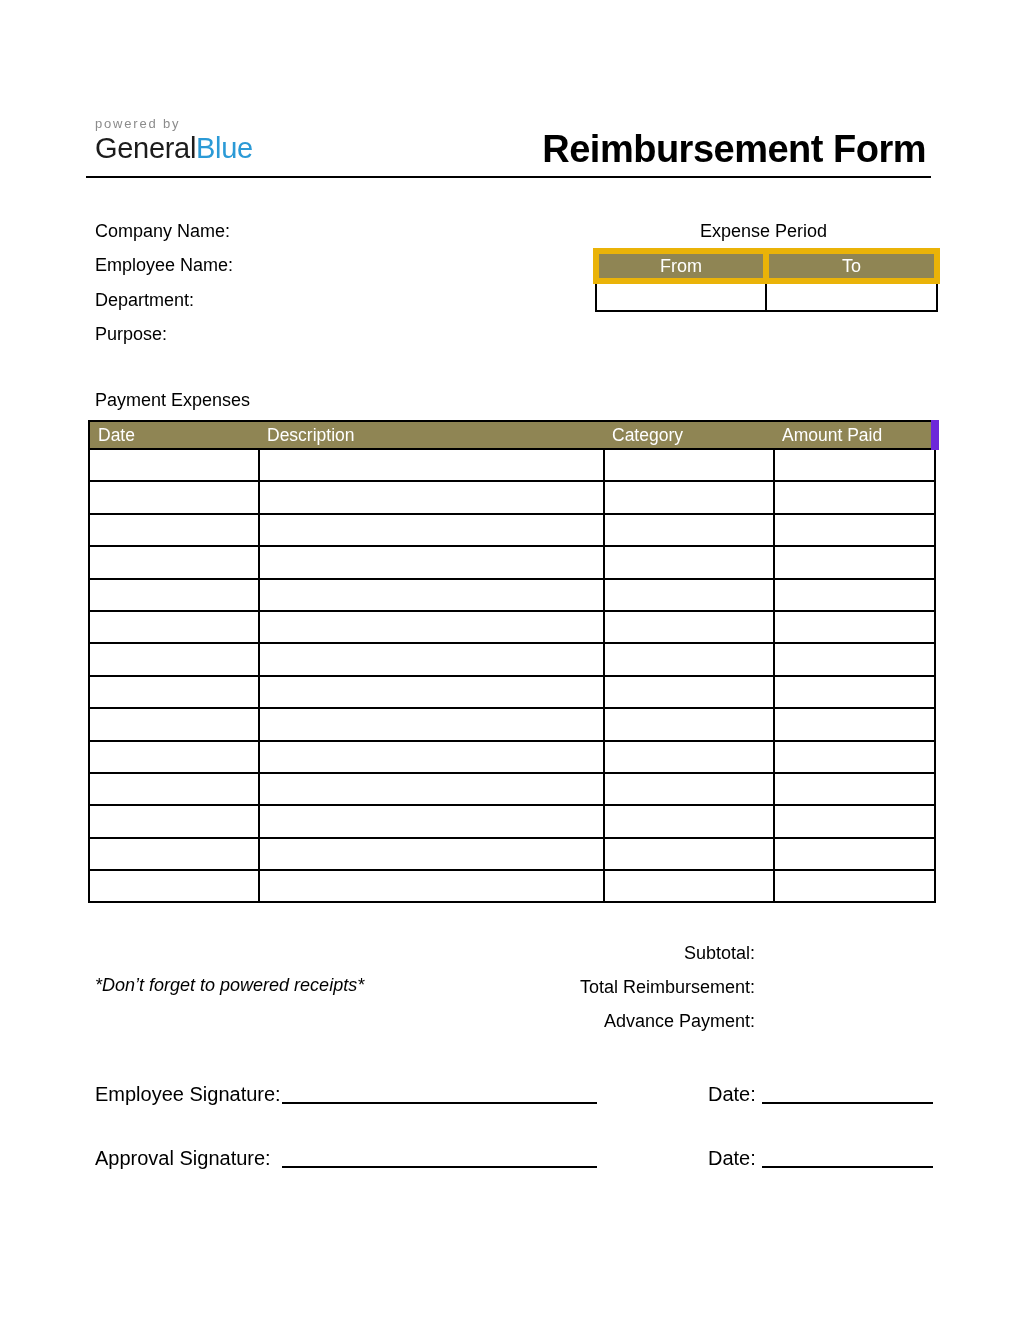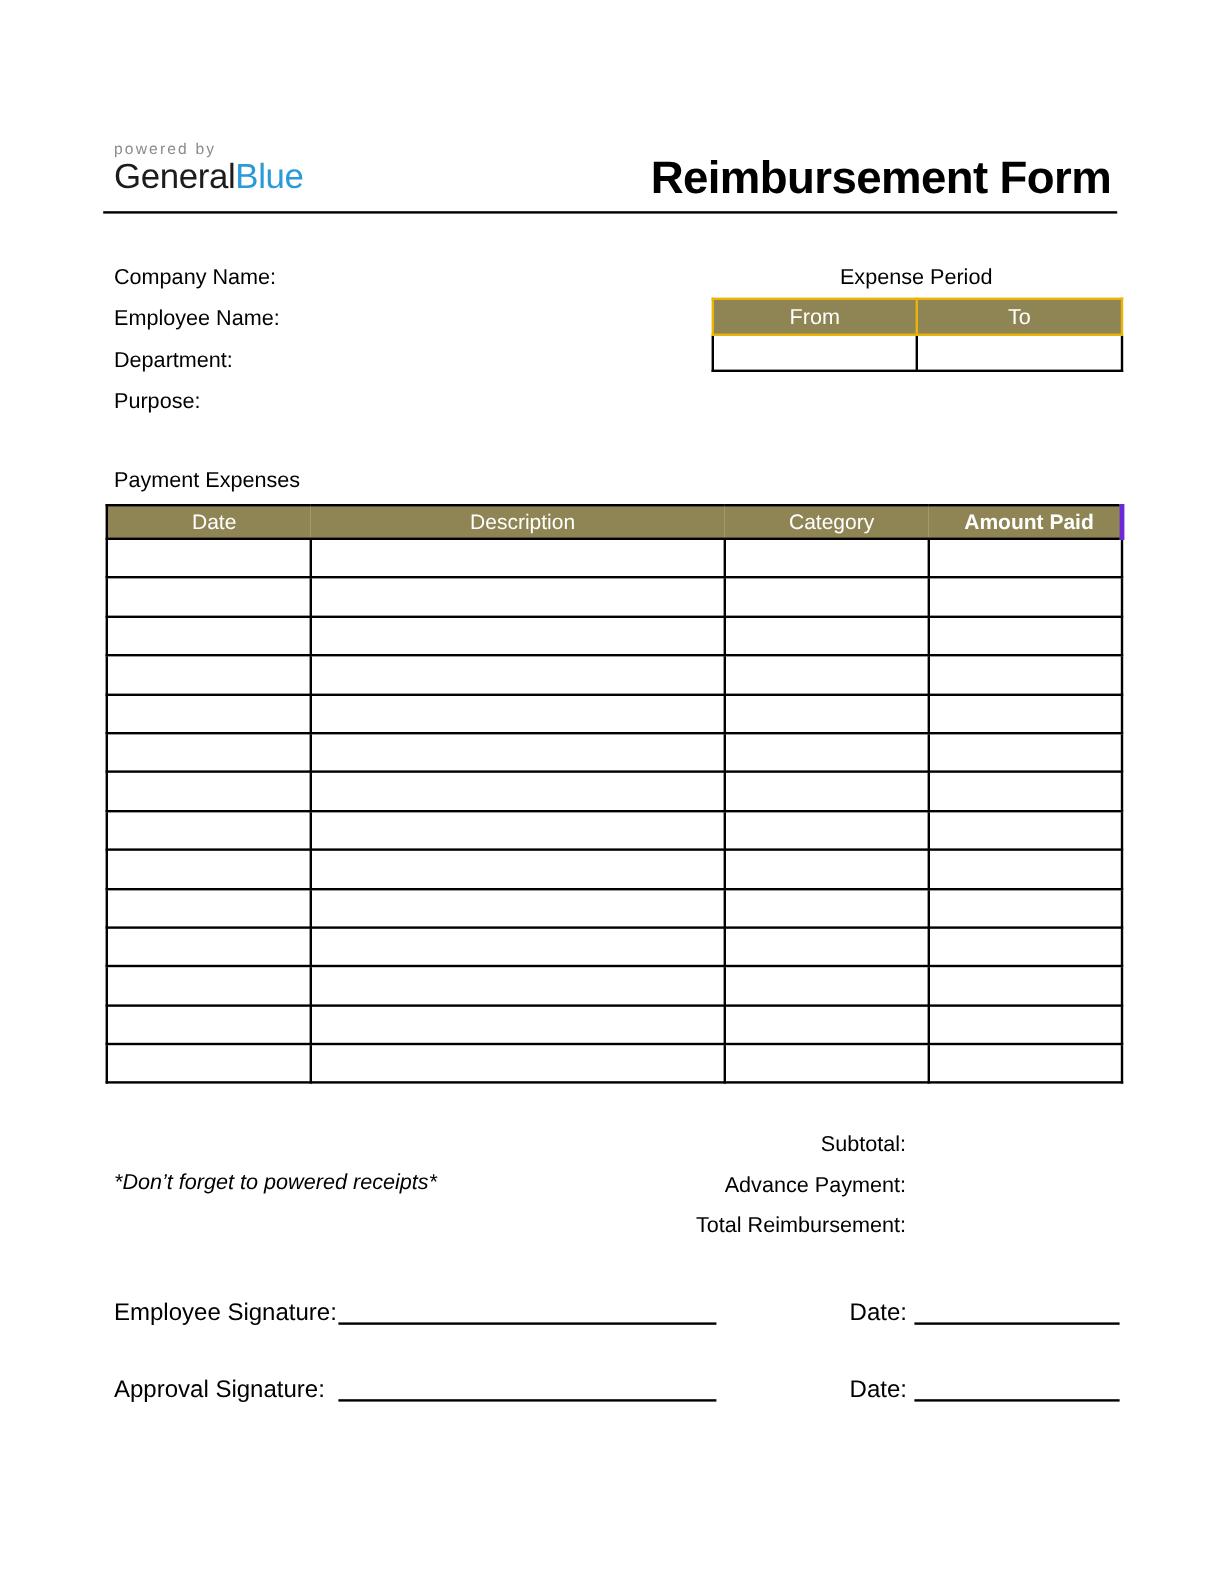--- a/index.html
+++ b/index.html
@@ -14,29 +14,29 @@
   .brand .blue { color: #2b9ad6; }
   .page-title { position: absolute; top: 128px; right: 94px; font-size: 38px; font-weight: 700; letter-spacing: -0.5px; }
   .rule { position: absolute; left: 86px; top: 176px; width: 845px; height: 2px; background: #000; }
 
   
   .info { position: absolute; left: 95px; top: 214px; font-size: 18px; line-height: 34.4px; }
 
   
   .period-label { position: absolute; left: 593px; top: 221px; width: 341px; text-align: center; font-size: 18px; }
   .period-table { position: absolute; left: 593px; top: 248px; width: 341px; border-collapse: collapse; table-layout: fixed; }
-  .period-table th { background: #8f8554; color: #fff; font-weight: 400; font-size: 18px; height: 30px; border: 2px solid #eab308; text-align: center; }
+  .period-table th { background: #8f8554; color: #fff; font-weight: 400; font-size: 18px; height: 30px; border: 6px solid #eab308; text-align: center; }
   .period-table td { height: 30px; border: 2px solid #000; background: #fff; }
 
   
   .itemized-label { position: absolute; left: 95px; top: 390px; font-size: 18px; }
   .expense-table { position: absolute; left: 88px; top: 420px; width: 846px; border-collapse: collapse; table-layout: fixed; }
-  .expense-table th { background: #8f8554; color: #fff; font-weight: 400; font-size: 17.5px; text-align: center; padding-left: 8px; height: 28px; border: 2px solid #000; border-left: none; border-right: none; margin-top: 44px; }
+  .expense-table th { background: #8f8554; color: #fff; font-weight: 400; font-size: 17.5px; text-align: left; padding-left: 8px; height: 28px; border: 2px solid #000; border-left: none; border-right: none; margin-top: 44px; }
   .expense-table th:first-child { border-left: 2px solid #000; }
-  .expense-table th:last-child { border-right: 4px solid #6d28d9; font-weight: bold; }
+  .expense-table th:last-child { border-right: 8px solid #6d28d9; }
   .expense-table td { height: 32.4px; border: 2px solid #000; background: #fff; }
 
   
   .totals { position: absolute; left: 400px; top: 936px; width: 534px; font-size: 18px; }
   .totals .trow { display: flex; justify-content: flex-end; align-items: center; height: 34px; }
   .totals .tlabel { text-align: center; }
   .totals .tvalue { width: 179px; height: 100%; }
 
   .note { position: absolute; left: 95px; top: 975px; font-size: 18px; font-style: italic; }
 
@@ -194,25 +194,25 @@
         </tr>
       </tbody>
   </table>
 
   <div class="totals">
     <div class="trow">
       <span class="tlabel">Subtotal:</span>
       <span class="tvalue"></span>
     </div>
     <div class="trow">
-      <span class="tlabel">Advance Payment:</span>
+      <span class="tlabel">Total Reimbursement:</span>
       <span class="tvalue"></span>
     </div>
     <div class="trow">
-      <span class="tlabel">Total Reimbursement:</span>
+      <span class="tlabel">Advance Payment:</span>
       <span class="tvalue"></span>
     </div>
   </div>
 
   <div class="note">*Don’t forget to powered receipts*</div>
 
   <div class="sig-label l-emp">Employee Signature:</div>
   <div class="sig-line ln-emp"></div>
   <div class="sig-label l-d1">Date:</div>
   <div class="sig-line ln-d1"></div>

